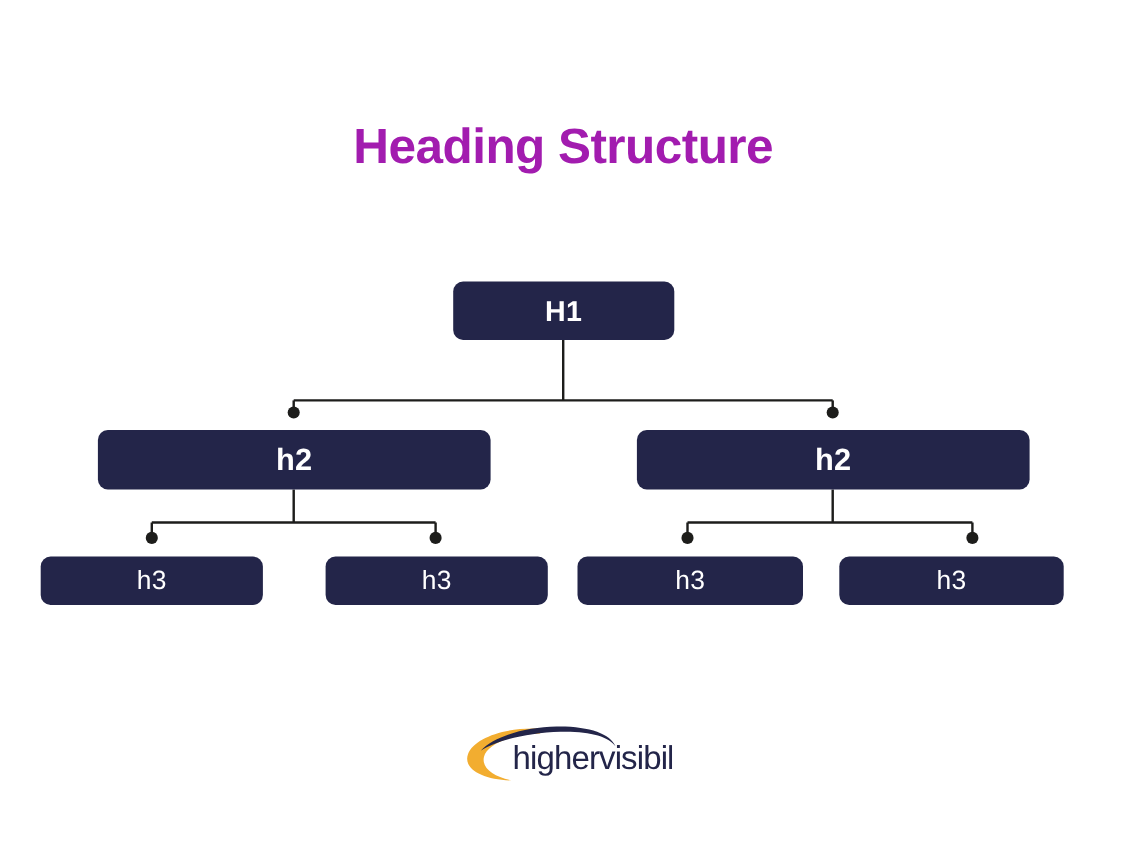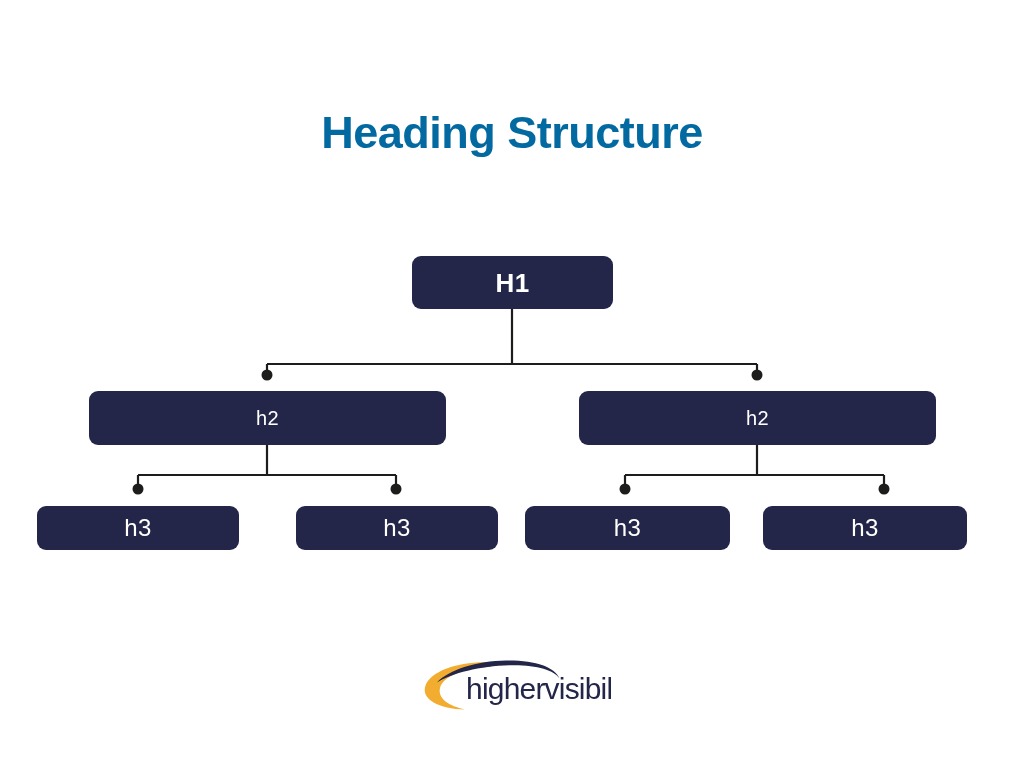--- a/index.html
+++ b/index.html
@@ -26,21 +26,21 @@
   
   .page-title {
     position: absolute;
     left: 0;
     top: 106px;
     width: 1024px;
     text-align: center;
     font-size: 45px;
     font-weight: bold;
     letter-spacing: -0.5px;
-    color: #0369a1;
+    color: #a21caf;
     line-height: 1.2;
   }
 
   
   .diagram {
     position: absolute;
     left: 0;
     top: 0;
     width: 1024px;
     height: 768px;
@@ -77,22 +77,22 @@
     height: 53px;
     font-size: 26px;
     font-weight: bold;
     letter-spacing: 0.5px;
   }
 
   .node-h2 {
     top: 391px;
     width: 357px;
     height: 54px;
-    font-size: 20px;
-    font-weight: 400;
+    font-size: 28px;
+    font-weight: 700;
     letter-spacing: 0.3px;
   }
   .node-h2.pos-0 { left: 89px; }
   .node-h2.pos-1 { left: 579px; }
 
   .node-h3 {
     top: 506px;
     height: 44px;
     font-size: 24px;
     font-weight: 500;

